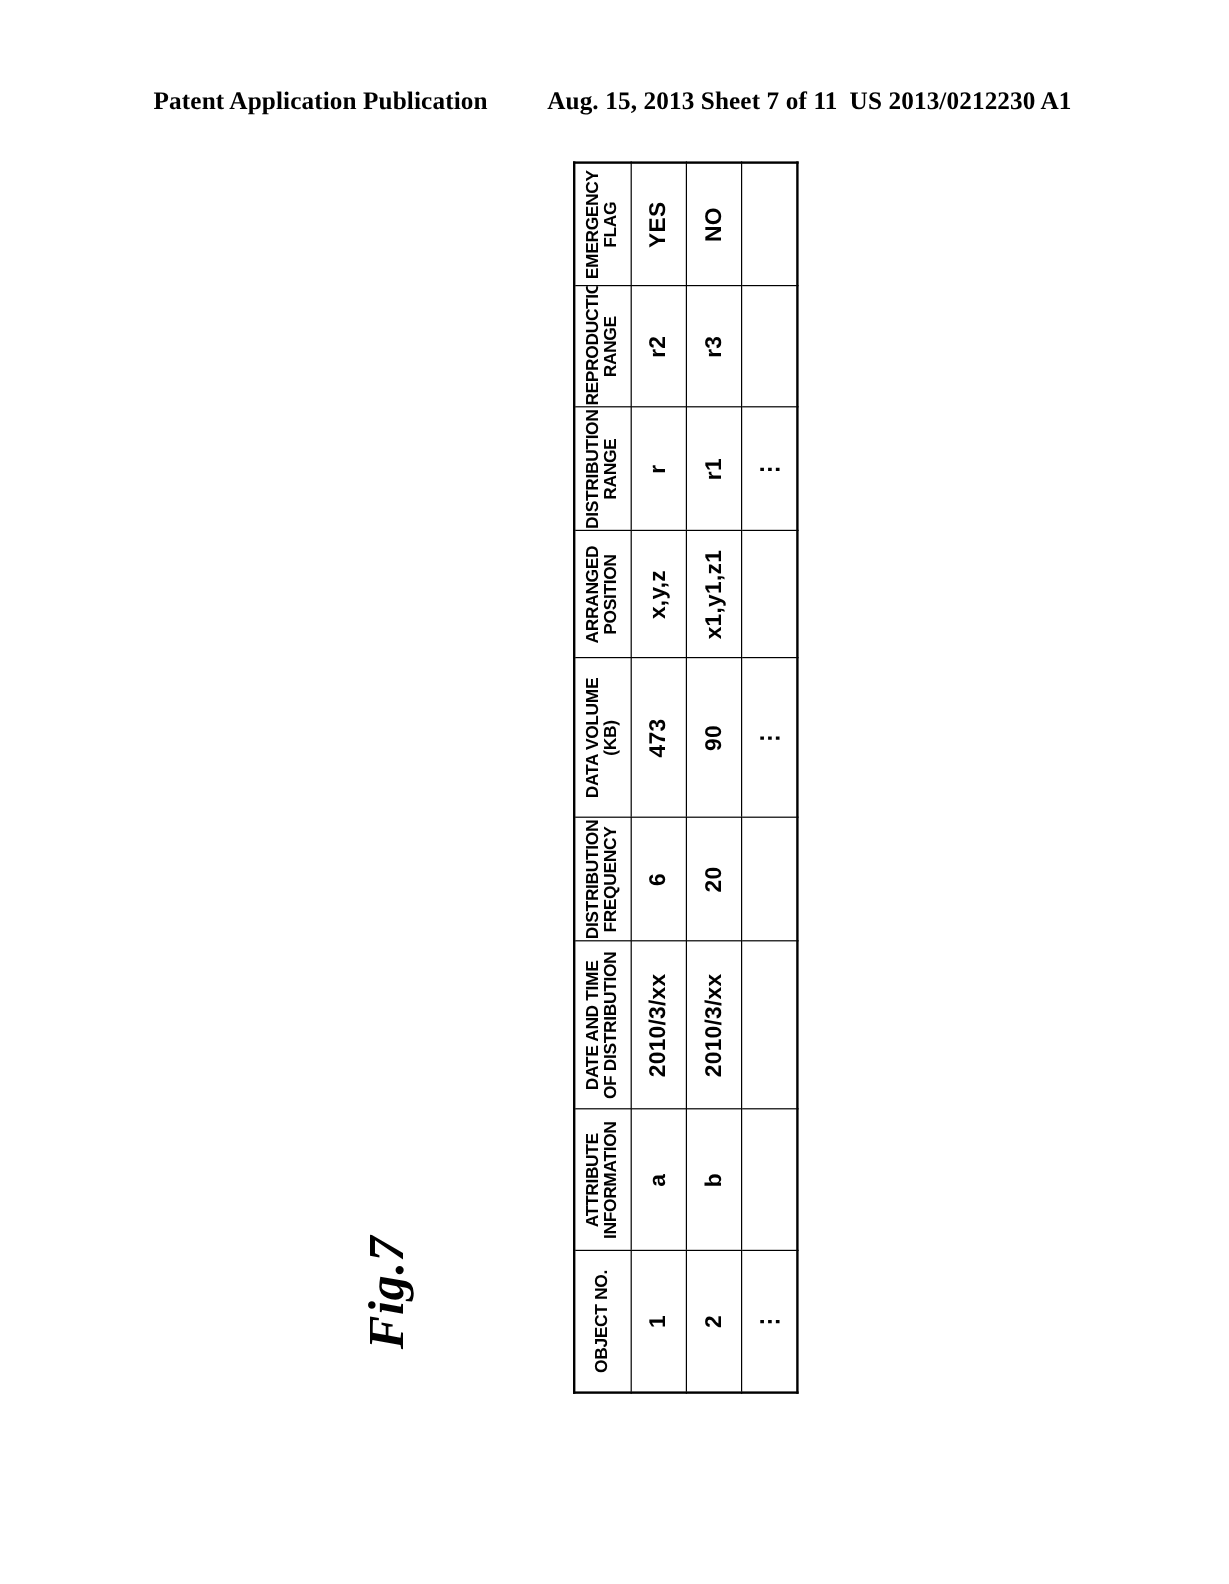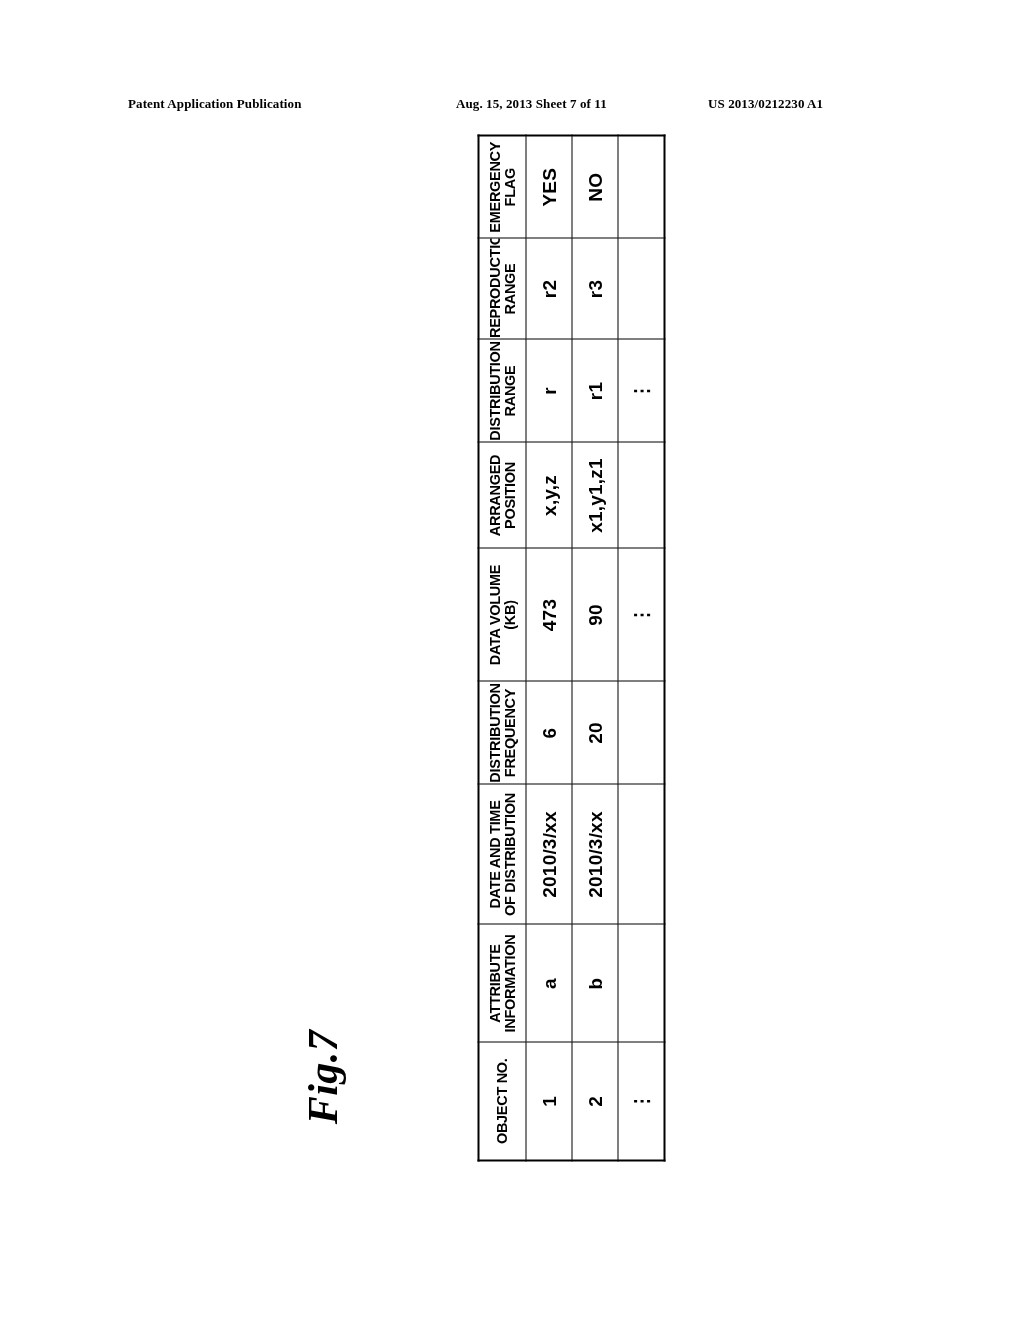--- a/index.html
+++ b/index.html
@@ -12,27 +12,27 @@
     height: 1320px;
     position: relative;
     font-family: "Liberation Sans", sans-serif;
     color: #000000;
     overflow: hidden;
   }
 
   
   #page-header {
     position: absolute;
-    top: 96px;
+    top: 72px;
     left: 0;
     width: 1024px;
     height: 34px;
     font-family: "Liberation Serif", serif;
     font-weight: bold;
-    font-size: 13px;
+    font-size: 21px;
     letter-spacing: 0.1px;
     white-space: nowrap;
   }
   #page-header .hdr-left   { position: absolute; left: 128px;  top: 0; }
   #page-header .hdr-center { position: absolute; left: 432px;  top: 0; margin-left: 24px; }
   #page-header .hdr-right  { position: absolute; left: 708px;  top: 0; text-align: right; }
 
   
   #figure-label {
     position: absolute;

